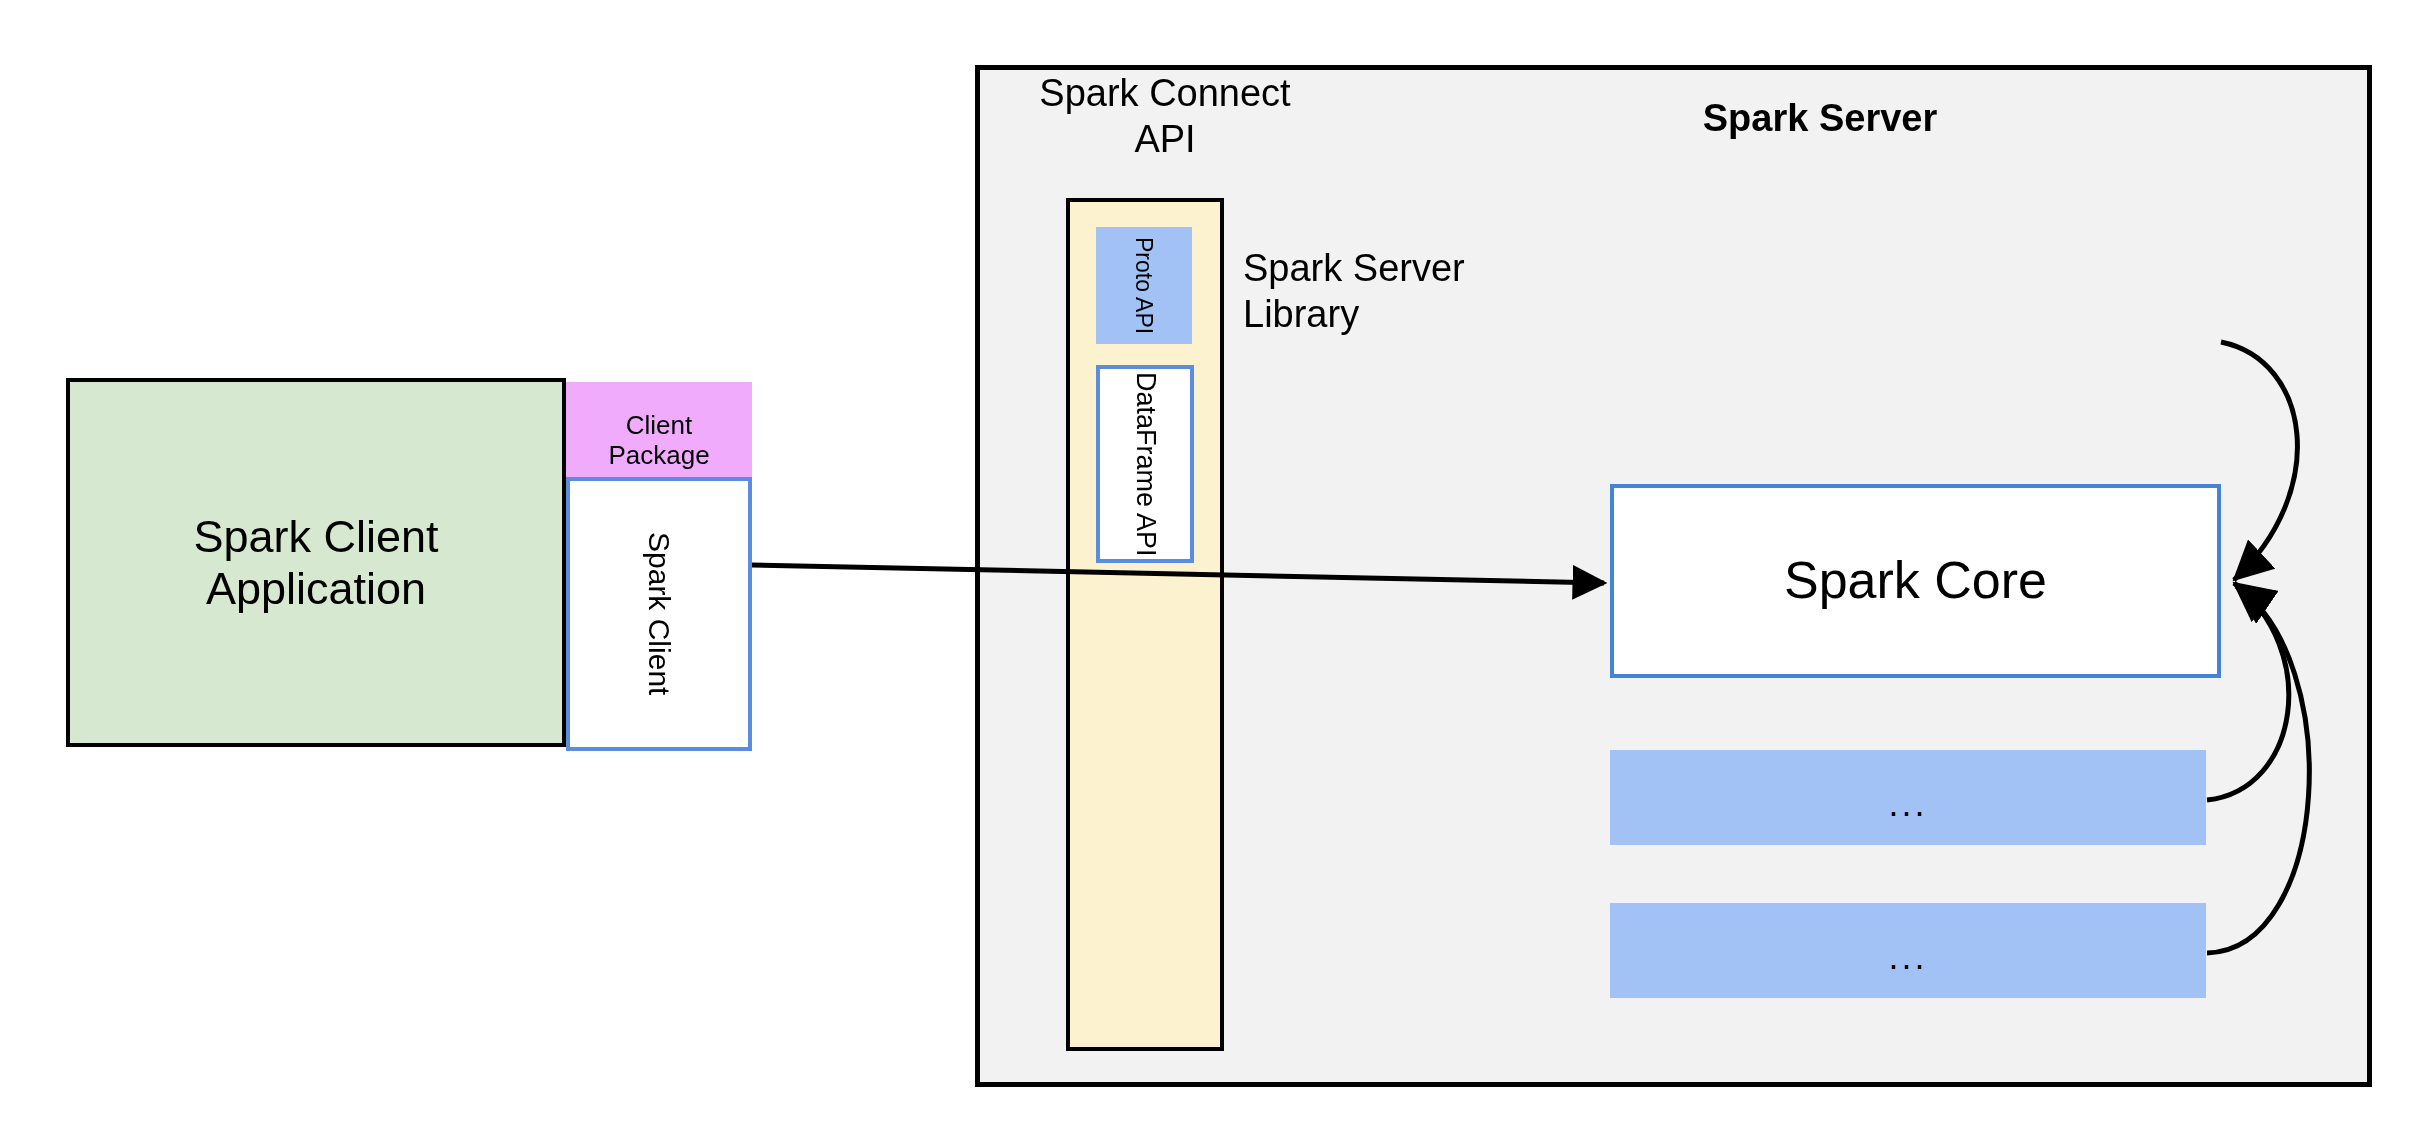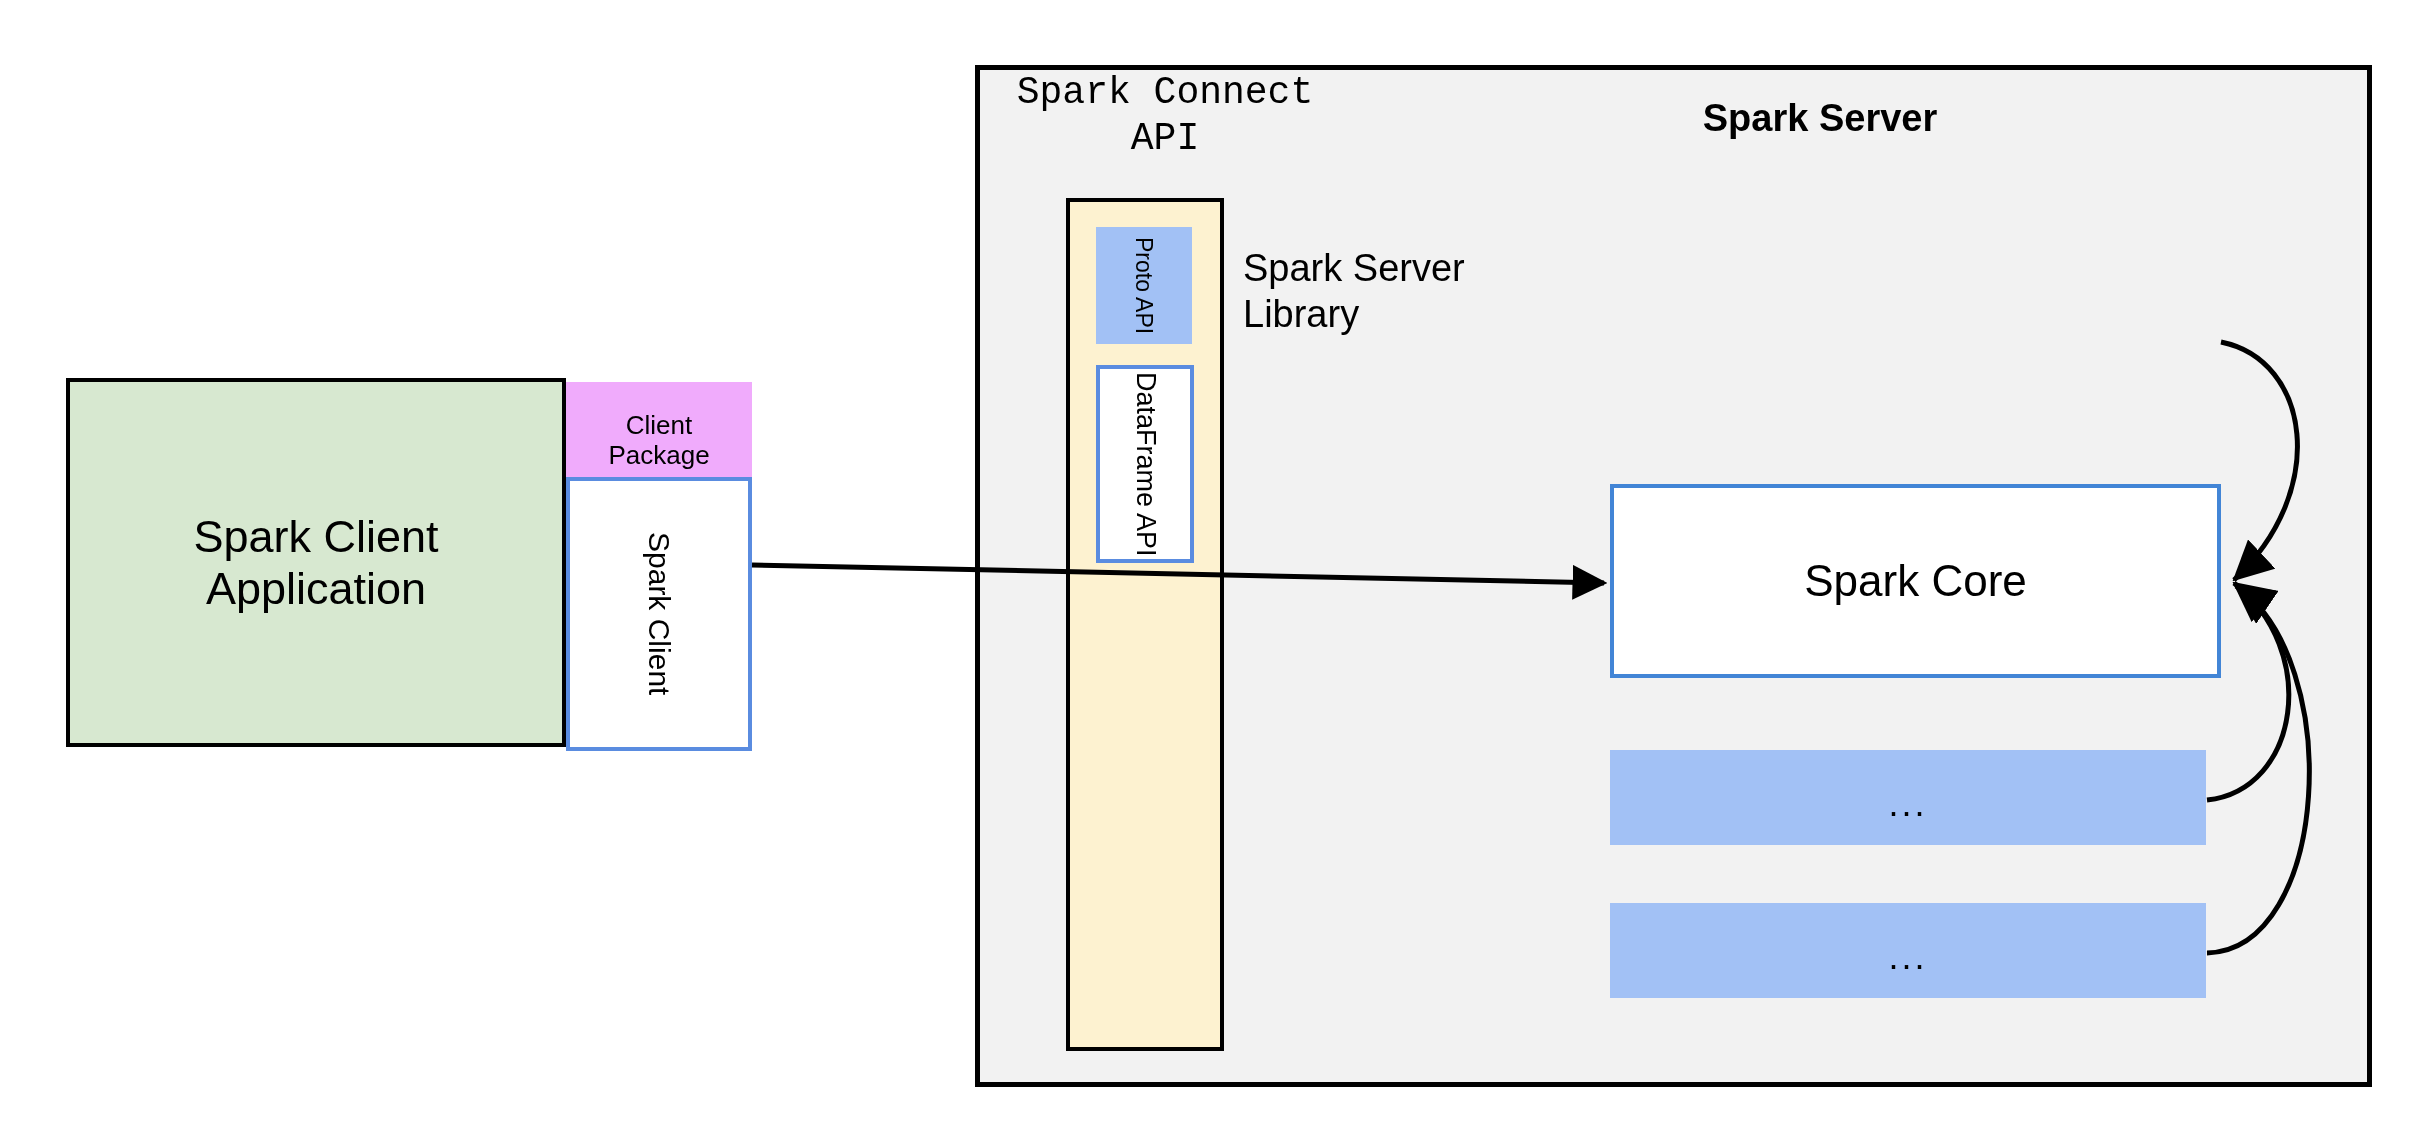--- a/index.html
+++ b/index.html
@@ -83,21 +83,20 @@
     background: #f2f2f2;
     border: 5px solid #000000;
     box-sizing: border-box;
   }
   #spark-connect-api-label {
     left: 1010px;
     top: 70px;
     width: 310px;
     font-size: 38px;
     text-align: center;
-    font-family: Liberation Mono, monospace;
   }
   #spark-server-title {
     left: 1610px;
     top: 95px;
     width: 420px;
     font-size: 38px;
     font-weight: bold;
     text-align: center;
   }
   #spark-server-library-label {
@@ -146,21 +145,21 @@
     border: none;
     font-size: 40px;
   }
   #spark-core-box {
     left: 1610px;
     top: 484px;
     width: 611px;
     height: 194px;
     background: #ffffff;
     border: 4px solid #4285d6;
-    font-size: 44px;
+    font-size: 52px;
   }
   #ellipsis-box-1 {
     left: 1610px;
     top: 750px;
     width: 596px;
     height: 95px;
     background: #a2c1f5;
     border: none;
     font-size: 36px;
   }

